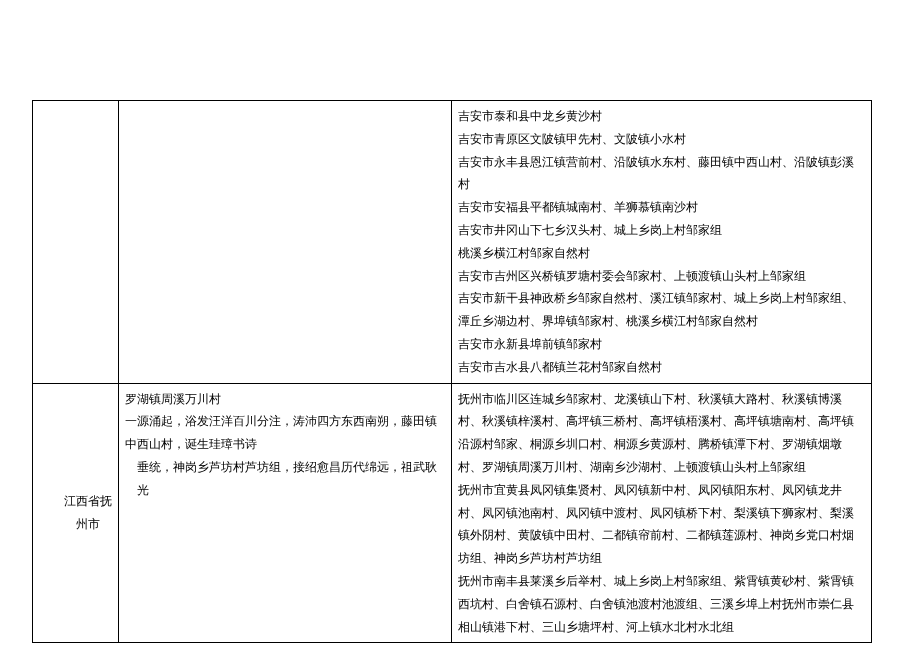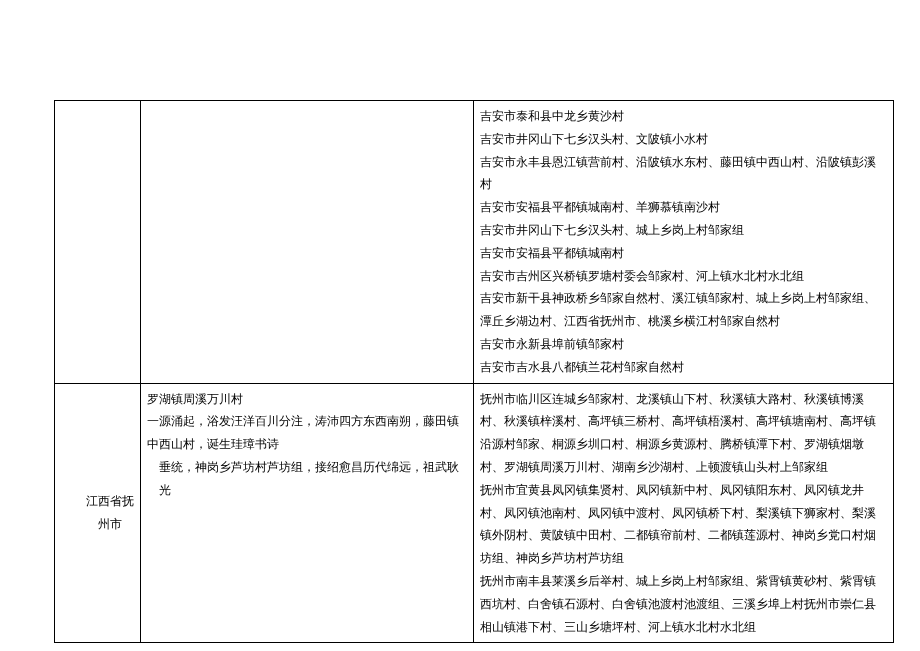--- a/index.html
+++ b/index.html
@@ -6,21 +6,21 @@
       margin: 0;
       padding: 0;
       background: #ffffff;
       font-family: "SimSun", "宋体", serif;
       font-size: 12px;
       color: #000000;
       width: 920px;
     }
     .page-table {
       border-collapse: collapse;
-      margin: 100px 40px 20px 54px;
+      margin: 100px 40px 20px 32px;
       width: 840px;
     }
     .page-table td {
       border: 1px solid #000000;
       padding: 4px 6px;
       vertical-align: top;
       text-align: left;
       line-height: 1.9;
     }
     td.col-prov {
@@ -43,27 +43,27 @@
 </head>
 <body>
 
 <table class="page-table">
   <tbody>
       <tr>
     <td class="col-prov"><span></span></td>
     <td class="col-desc"><span></span></td>
     <td class="col-list">
       <div>吉安市泰和县中龙乡黄沙村</div>
-      <div>吉安市井冈山下七乡汉头村、文陂镇小水村</div>
+      <div>吉安市青原区文陂镇甲先村、文陂镇小水村</div>
       <div>吉安市永丰县恩江镇营前村、沿陂镇水东村、藤田镇中西山村、沿陂镇彭溪村</div>
       <div>吉安市安福县平都镇城南村、羊狮慕镇南沙村</div>
       <div>吉安市井冈山下七乡汉头村、城上乡岗上村邹家组</div>
-      <div>吉安市安福县平都镇城南村</div>
-      <div>吉安市吉州区兴桥镇罗塘村委会邹家村、河上镇水北村水北组</div>
-      <div>吉安市新干县神政桥乡邹家自然村、溪江镇邹家村、城上乡岗上村邹家组、潭丘乡湖边村、江西省抚州市、桃溪乡横江村邹家自然村</div>
+      <div>桃溪乡横江村邹家自然村</div>
+      <div>吉安市吉州区兴桥镇罗塘村委会邹家村、上顿渡镇山头村上邹家组</div>
+      <div>吉安市新干县神政桥乡邹家自然村、溪江镇邹家村、城上乡岗上村邹家组、潭丘乡湖边村、界埠镇邹家村、桃溪乡横江村邹家自然村</div>
       <div>吉安市永新县埠前镇邹家村</div>
       <div>吉安市吉水县八都镇兰花村邹家自然村</div>
     </td>
   </tr>
   <tr>
     <td class="col-prov"><span>江西省抚州市</span></td>
     <td class="col-desc">
       <div>罗湖镇周溪万川村</div>
       <div>一源涌起，浴发汪洋百川分注，涛沛四方东西南朔，藤田镇中西山村，诞生珪璋书诗</div>
       <div class="poem-indent">垂统，神岗乡芦坊村芦坊组，接绍愈昌历代绵远，祖武耿光</div>

